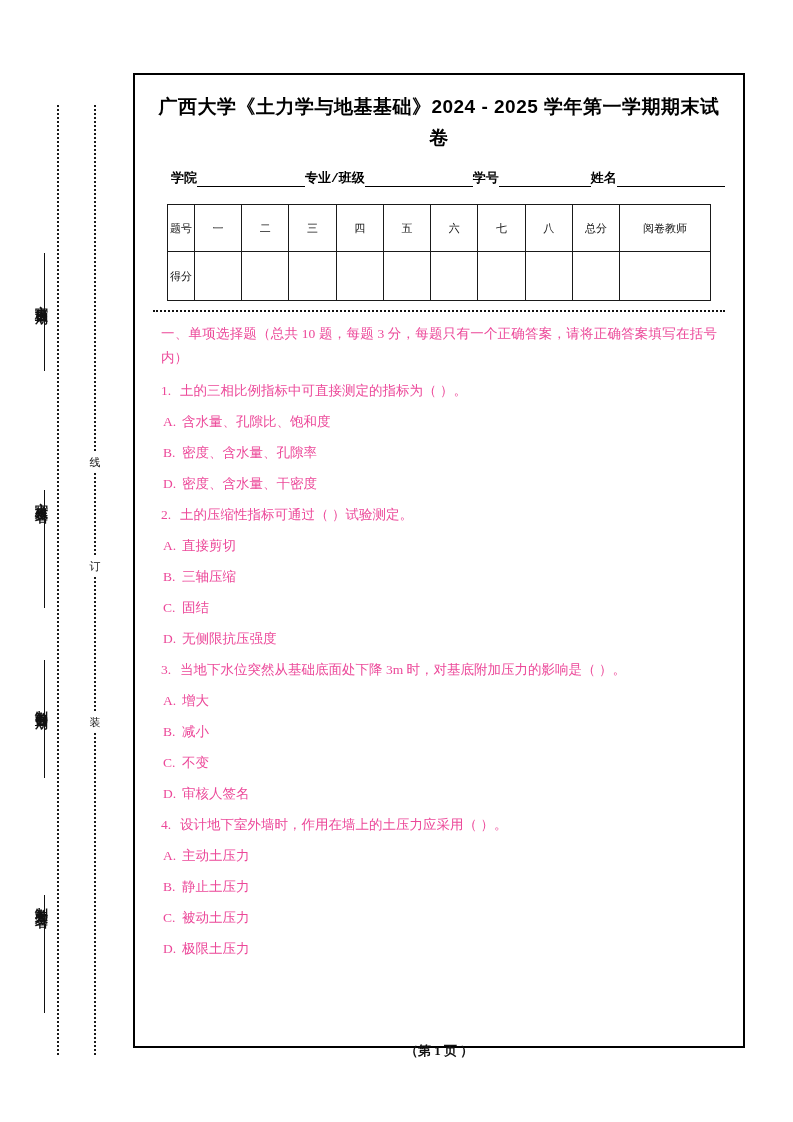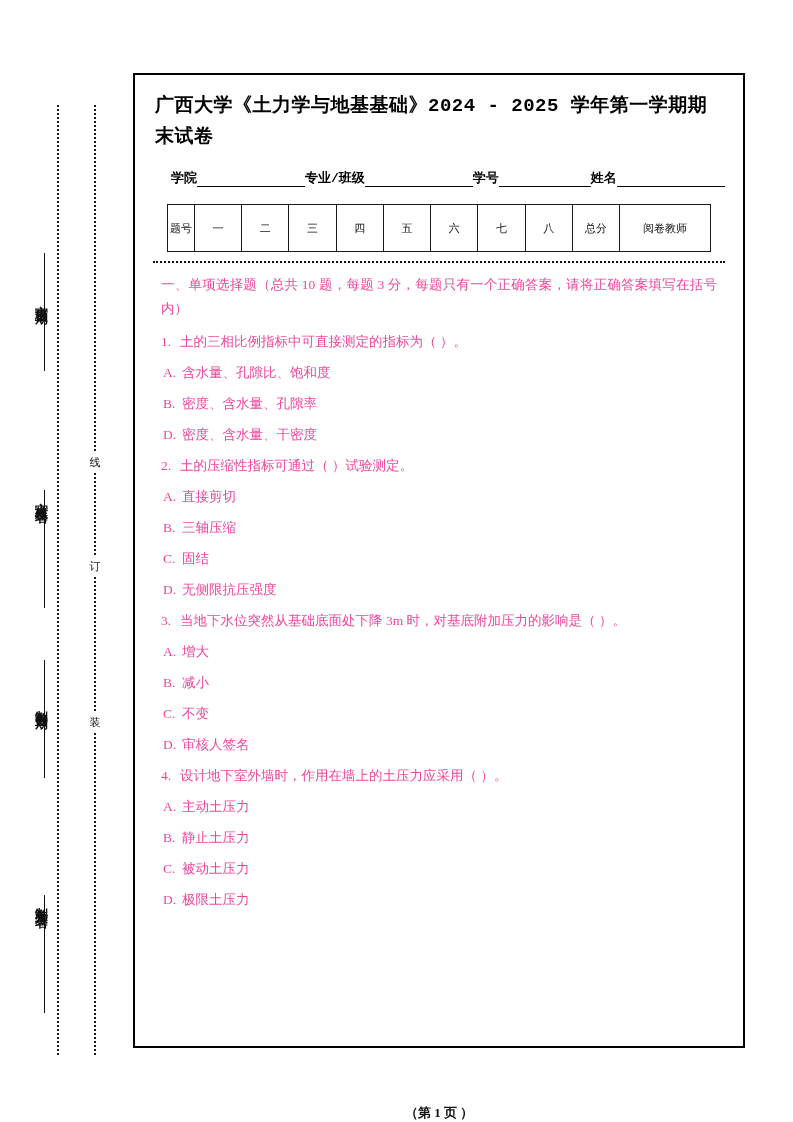--- a/index.html
+++ b/index.html
@@ -76,22 +76,23 @@
     box-sizing: border-box;
   }
   .inner-pad {
     padding: 16px 14px 0 14px;
   }
 
   .exam-title {
     font-size: 19px;
     line-height: 31px;
     font-weight: bold;
+    text-align: center;
     letter-spacing: 0.5px;
-    font-family: Liberation Mono, monospace;
+    font-family: Liberation Sans, sans-serif;
     padding: 0 6px;
   }
 
   
   .info-line {
     margin-top: 16px;
     display: flex;
     align-items: flex-end;
     font-size: 13px;
     font-weight: bold;
@@ -164,21 +165,21 @@
     line-height: 22px;
     margin: 0 0 9px 0;
     padding-left: 2px;
   }
   .opt-key { display: inline-block; min-width: 19px; }
 
   
   .page-footer {
     position: absolute;
     left: 133px;
-    top: 1104px;
+    top: 1042px;
     width: 612px;
     text-align: center;
     font-size: 13px;
     font-weight: bold;
     font-family: "Liberation Serif", "DejaVu Serif", serif;
     color: #111;
   }
 </style>
 </head>
 <body>
@@ -240,20 +241,33 @@
               <td class="numcol">二</td>
               <td class="numcol">三</td>
               <td class="numcol">四</td>
               <td class="numcol">五</td>
               <td class="numcol">六</td>
               <td class="numcol">七</td>
               <td class="numcol">八</td>
               <td class="numcol">总分</td>
               <td class="teacher">阅卷教师</td>
             </tr>
+            <tr class="scores">
+              <td class="rowhead">得分</td>
+              <td></td>
+              <td></td>
+              <td></td>
+              <td></td>
+              <td></td>
+              <td></td>
+              <td></td>
+              <td></td>
+              <td></td>
+              <td></td>
+            </tr>
           </tbody>
         </table>
       </div>
 
       <div class="h-dotted"></div>
 
       <div class="qbody">
 
         <div class="section-head">一、单项选择题（总共 10 题，每题 3 分，每题只有一个正确答案，请将正确答案填写在括号内）</div>
 

